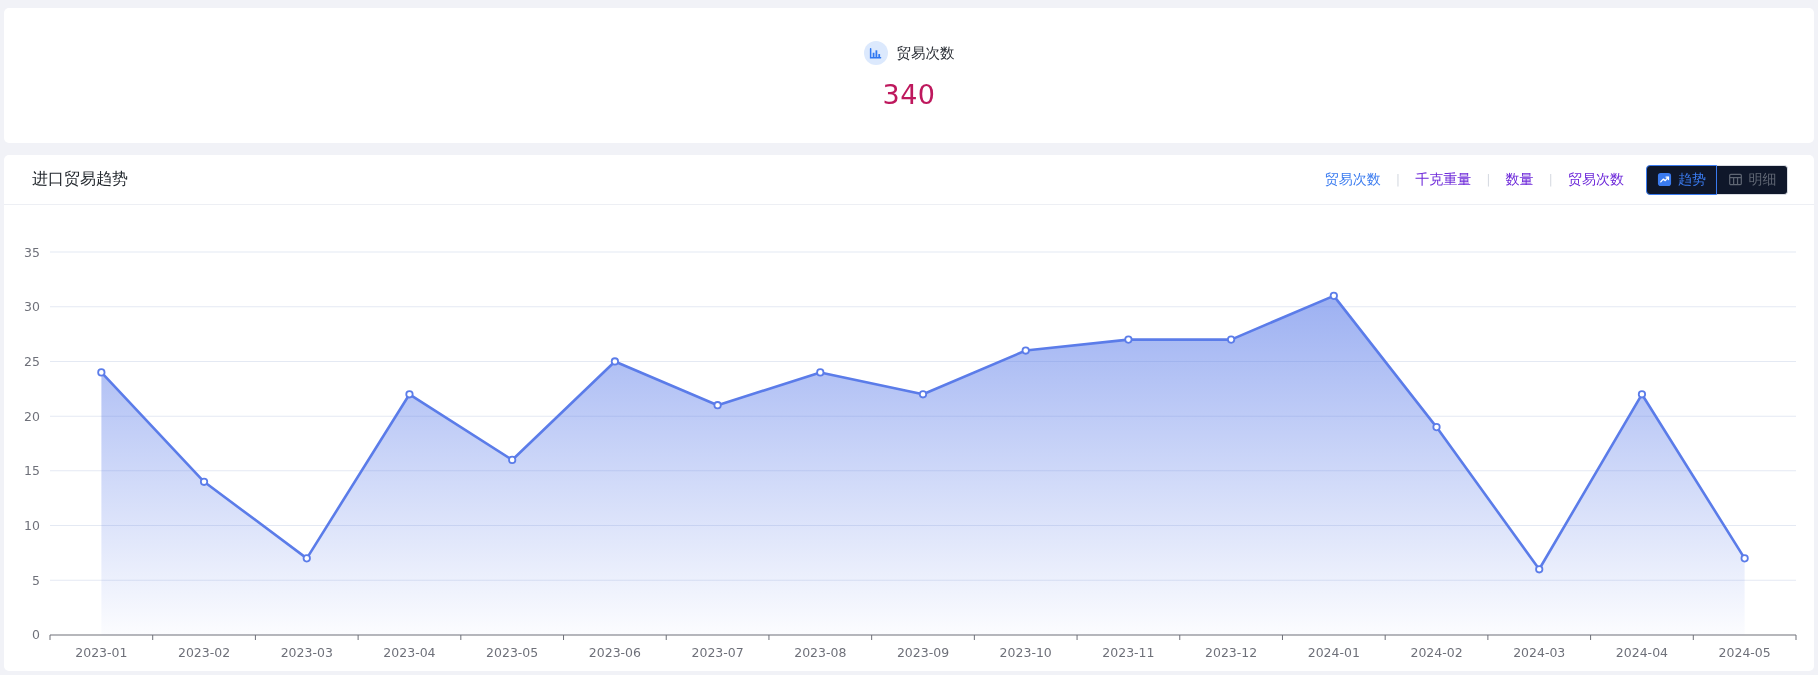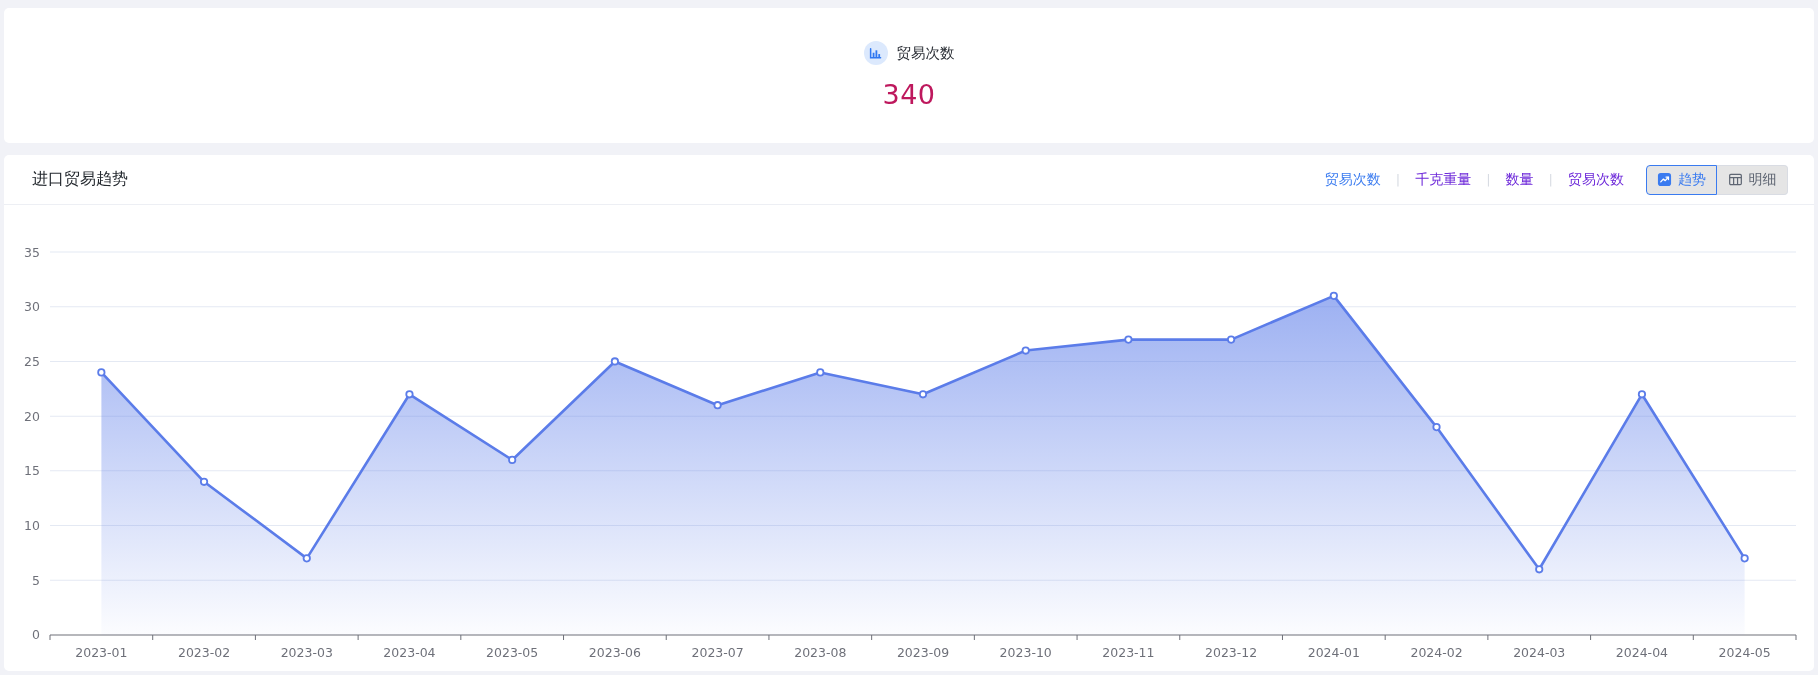--- a/index.html
+++ b/index.html
@@ -18,21 +18,21 @@
   .panel { margin:12px 4px 0 4px; height:516px; background:#ffffff; border-radius:5px; display:flex; flex-direction:column; }
   .panel-header { height:50px; flex:0 0 50px; display:flex; align-items:center; padding:0 26px 0 28px; border-bottom:1px solid #edeff4; }
   .panel-title { font-size:16px; font-weight:normal; color:#24292f; }
   .header-right { margin-left:auto; display:flex; align-items:center; }
   .metric-tabs { display:flex; align-items:center; }
   .metric-tab { font-size:14px; color:#6d28d9; cursor:pointer; }
   .metric-tab.active { color:#3a7bf0; }
   .tab-sep { color:#d8dce3; margin:0 15px; font-size:13px; }
   .view-switch { display:flex; margin-left:22px; }
   .view-btn { height:30px; width:71px; display:flex; align-items:center; justify-content:center; gap:6px;
-              background:#e5e5e5; border:1px solid #d9dce3; font-size:14px; color:#5f6673; cursor:pointer; }
+              background:#0f172a; border:1px solid #d9dce3; font-size:14px; color:#5f6673; cursor:pointer; }
   .view-btn:first-child { border-radius:4px 0 0 4px; }
   .view-btn:last-child  { border-radius:0 4px 4px 0; border-left-width:0; }
   .view-btn.active { border:1px solid #3a7bf0; color:#3a7bf0; }
   .view-btn.active + .view-btn { border-left-width:0; }
 
   .chart-wrap { flex:1; position:relative; }
   .chart-wrap svg.main { position:absolute; left:0; top:0; width:100%; height:100%; }
 </style>
 </head>
 <body>

